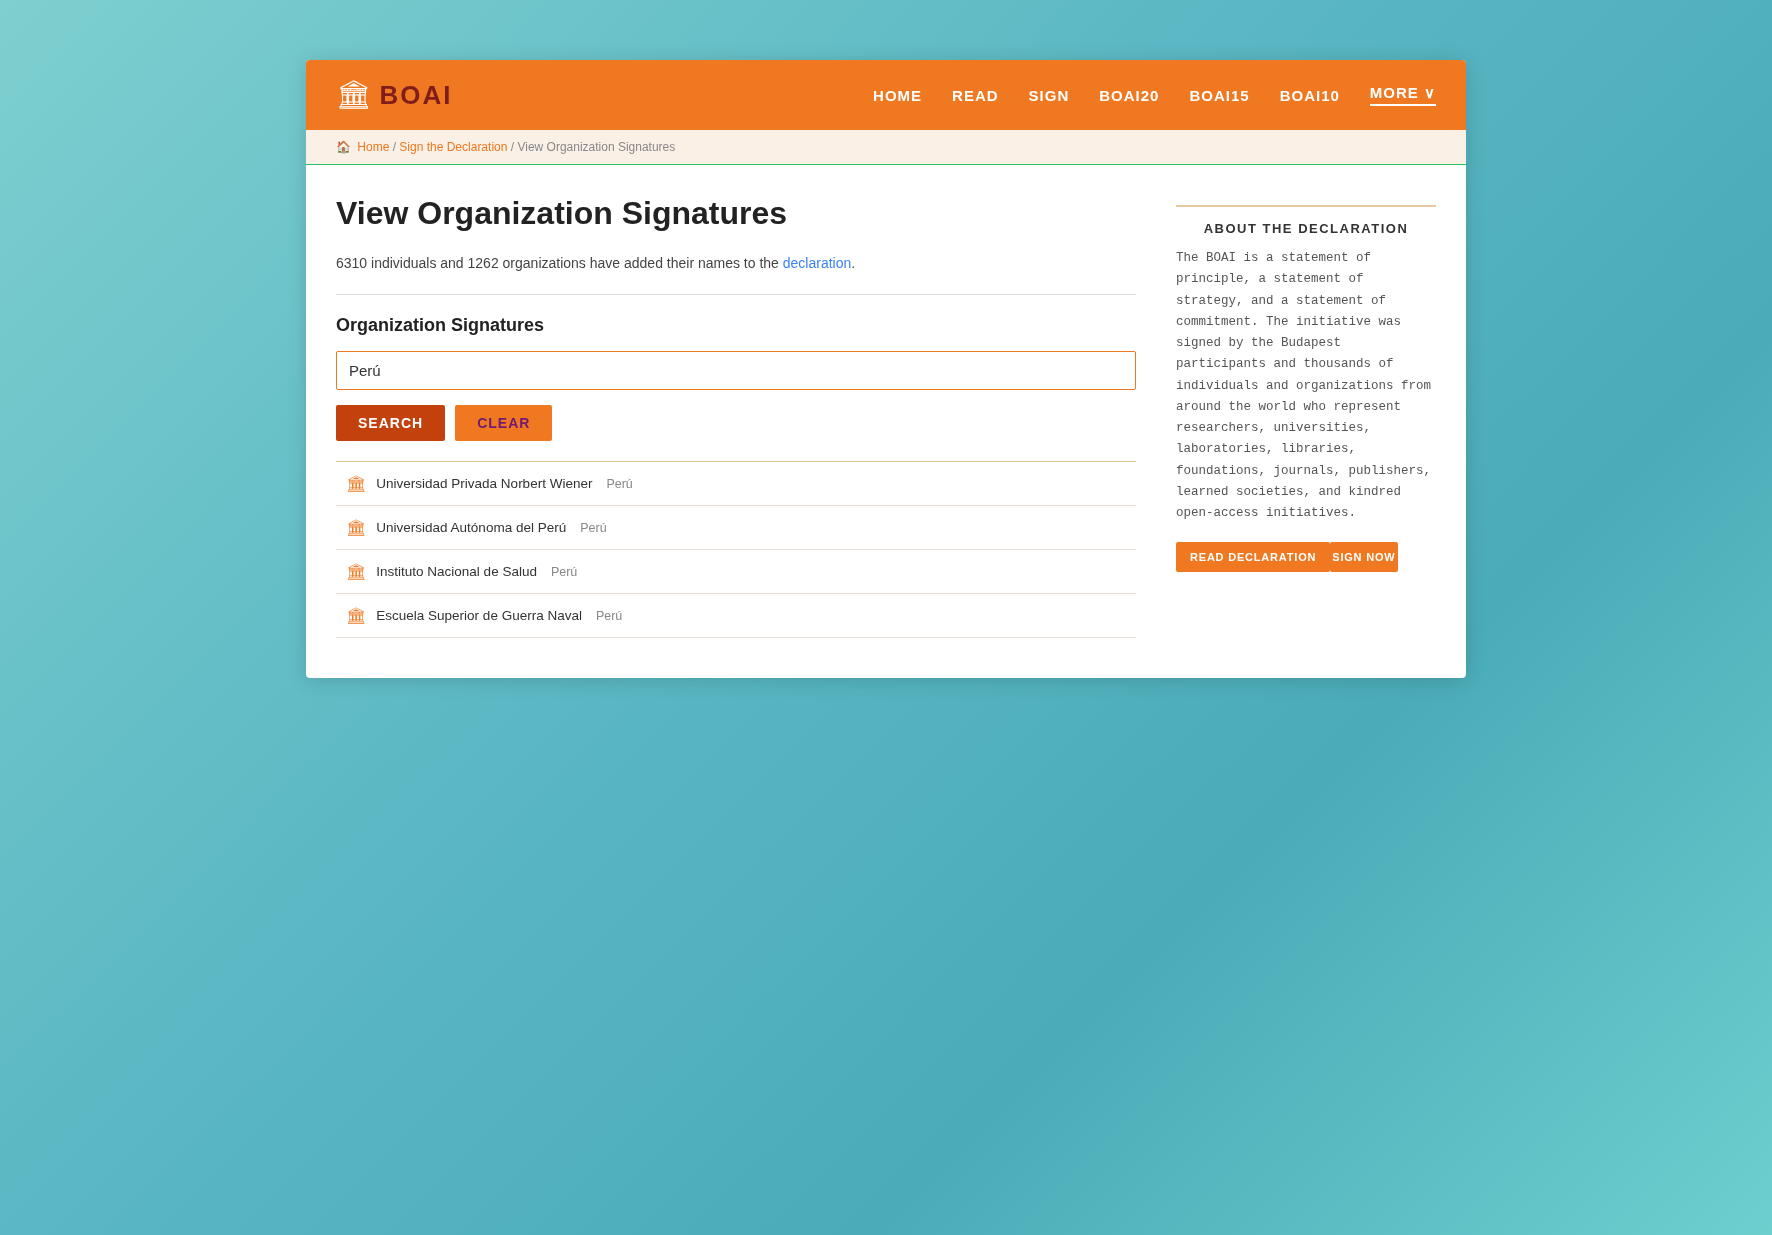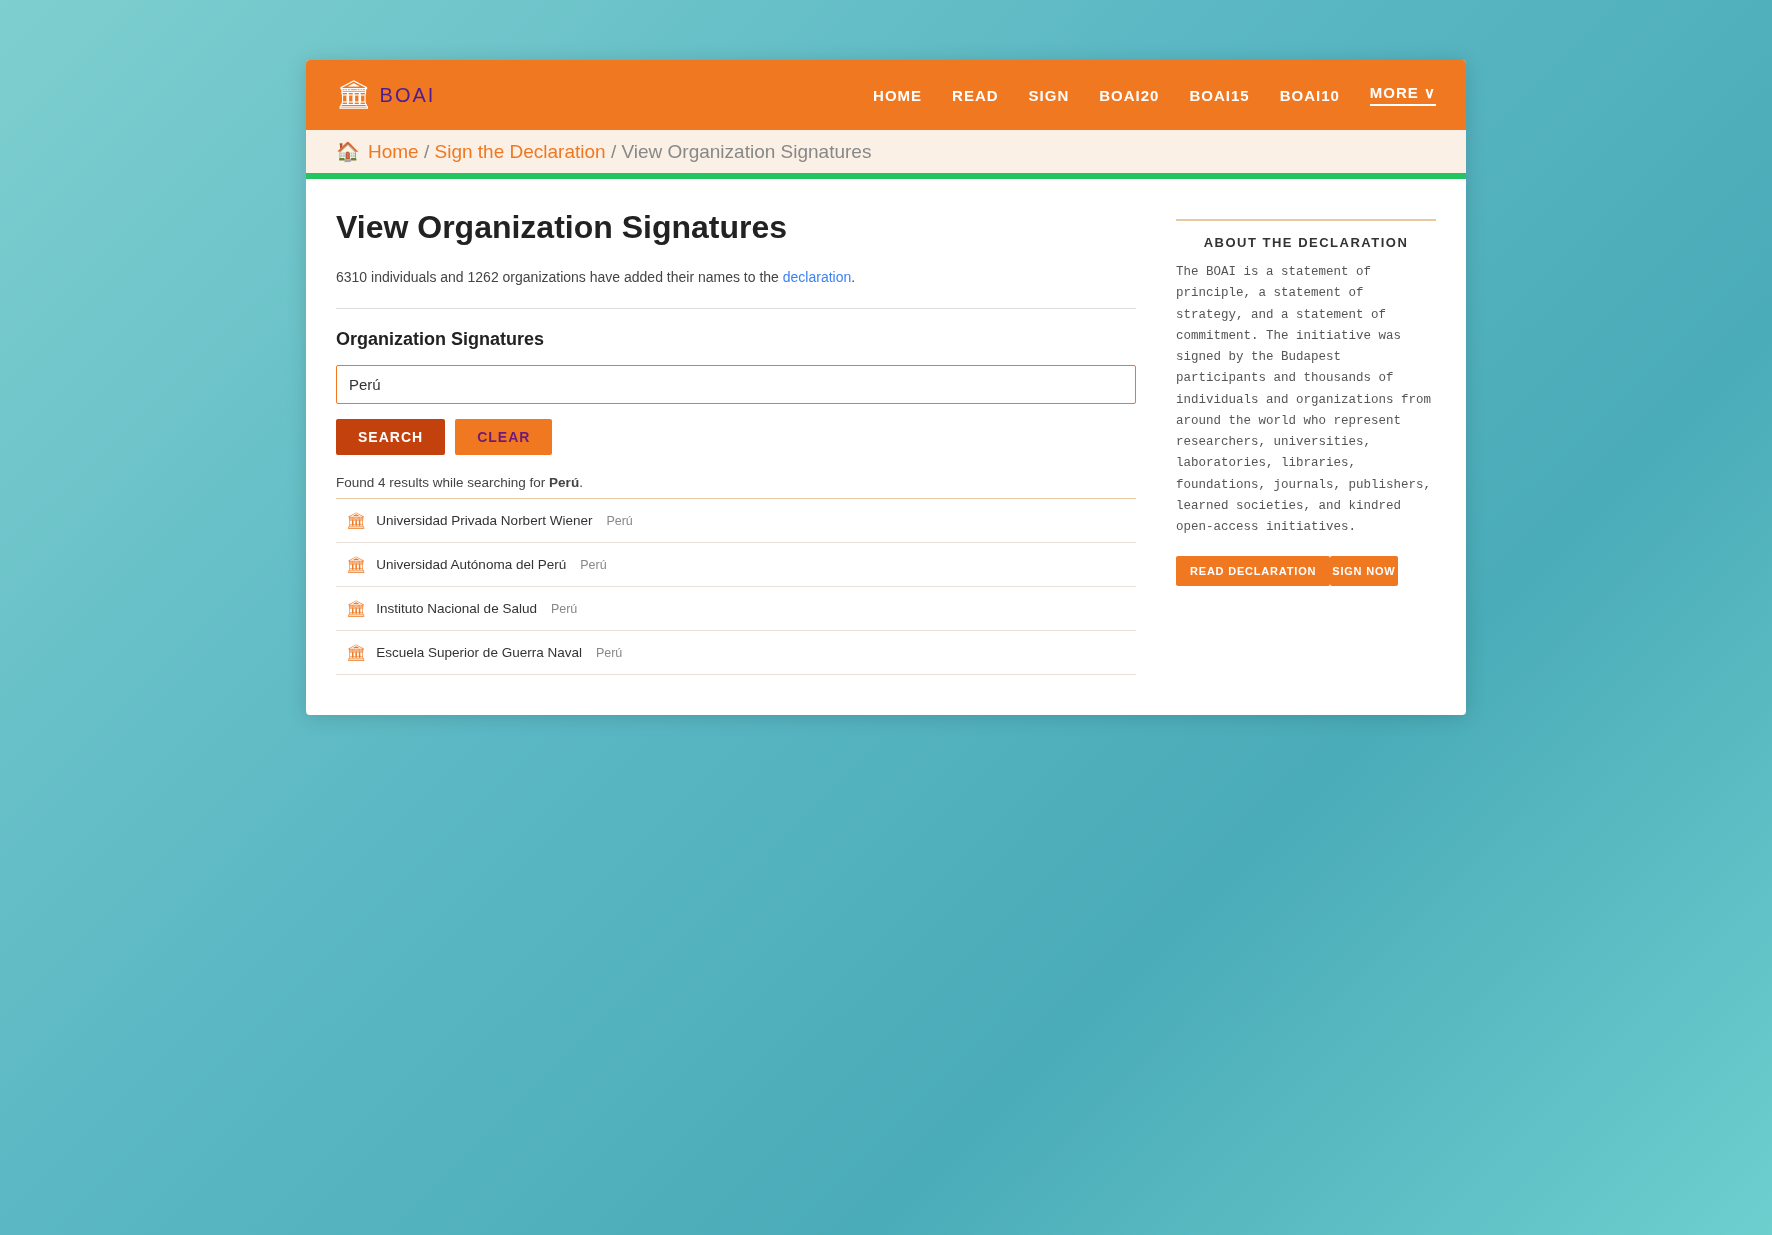--- a/index.html
+++ b/index.html
@@ -38,23 +38,23 @@
       margin-right: auto;
     }
 
     .logo-icon {
       color: white;
       font-size: 28px;
       line-height: 1;
     }
 
     .logo-text {
-      color: #4c1d95;
-      font-size: 20px;
-      font-weight: 400;
+      color: #7f1d1d;
+      font-size: 26px;
+      font-weight: 700;
       letter-spacing: 2px;
     }
 
     .nav-links {
       display: flex;
       gap: 30px;
       align-items: center;
     }
 
     .nav-link {
@@ -68,23 +68,23 @@
 
     .nav-link.more {
       border-bottom: 2px solid white;
       padding-bottom: 2px;
     }
 
     
     .breadcrumb-bar {
       background: #faf0e6;
       padding: 10px 30px;
-      font-size: 19px;
+      font-size: 12px;
       color: #666;
-      border-bottom: 6px solid #22c55e;
+      border-bottom: 1px solid #22c55e;
     }
 
     .breadcrumb-bar a {
       color: #f07820;
       text-decoration: none;
     }
 
     .breadcrumb-bar span {
       color: #888;
     }
@@ -330,23 +330,20 @@
 
       <h2 class="section-title">Organization Signatures</h2>
 
       <input class="search-input" type="text" value="Perú" style="">
 
       <div class="btn-group">
         <button class="btn-search">SEARCH</button>
         <button class="btn-clear">CLEAR</button>
       </div>
 
-      <p class="results-text">
-        <span>Found 4 results while searching for </span><strong>Perú</strong><span>.</span>
-      </p>
 
       <hr class="results-divider">
 
       <ul class="result-list">
         <li class="result-item">
           <span class="result-item-icon">🏛</span>
           <span class="result-item-name">Universidad Privada Norbert Wiener</span>
           <span class="result-item-country">Perú</span>
         </li>
         <li class="result-item">

